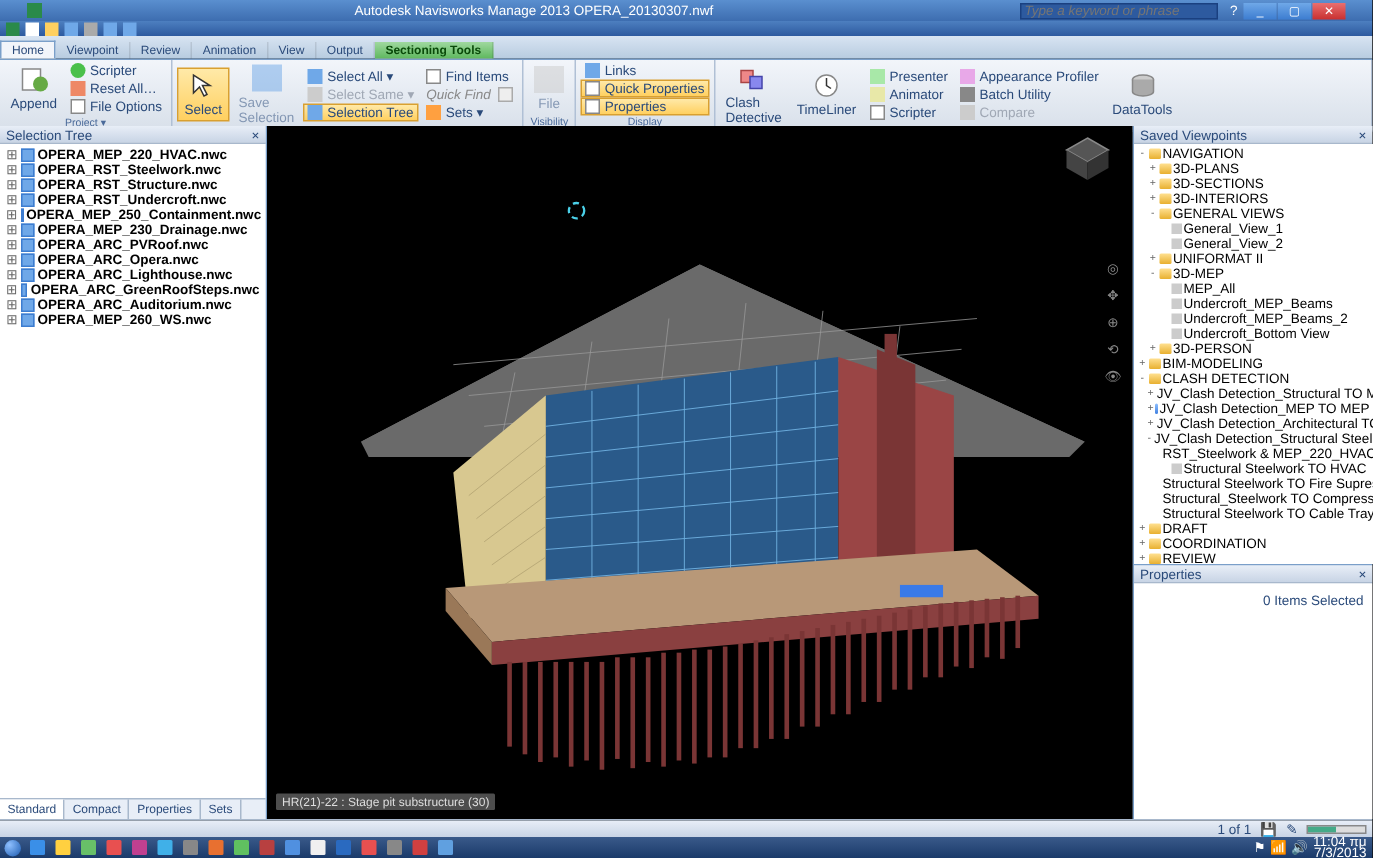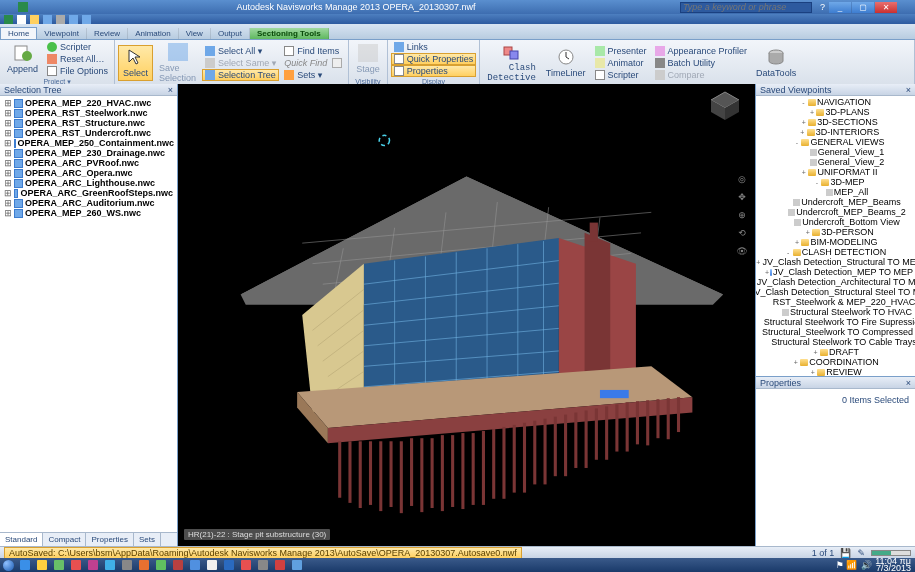--- a/index.html
+++ b/index.html
@@ -59,21 +59,21 @@
 .view3d svg { position: absolute; top: 0; left: 0; }
 .hover-label { position: absolute; bottom: 6px; left: 6px; background: rgba(90,90,90,0.85); color: #ddd; font-size: 8px; padding: 1px 4px; border-radius: 1px; }
 .nav-tools { position: absolute; top: 90px; right: 6px; display: flex; flex-direction: column; gap: 4px; }
 .nav-tool { width: 14px; height: 14px; color: #888; text-align: center; cursor: pointer; }
 .viewcube { position: absolute; top: 4px; right: 12px; width: 36px; height: 36px; }
 
 
 .panel-right { width: 160px; display: flex; flex-direction: column; background: #f2f5fa; border-left: 1px solid #7a9fc9; }
 .saved-vp { flex: 1; display: flex; flex-direction: column; min-height: 0; }
 .saved-tree { flex: 1; background: #fff; overflow: auto; padding: 1px; font-size: 7px; }
-.sv-item { display: flex; align-items: center; gap: 1px; padding: 0 1px; color: #000; white-space: nowrap; cursor: pointer; justify-content: center; }
+.sv-item { display: flex; align-items: center; gap: 1px; padding: 0 1px; color: #000; white-space: nowrap; cursor: pointer; }
 .sv-item .exp { width: 7px; text-align: center; color: #666; font-size: 7px; }
 .sv-folder { width: 8px; height: 7px; background: linear-gradient(#ffe090,#e8b030); border-radius: 1px; }
 .sv-folder.blue { background: linear-gradient(#8fc0ff,#4080e0); }
 .sv-cam { width: 7px; height: 7px; background: #ccc; }
 .ind1 { padding-left: 8px; } .ind2 { padding-left: 16px; }
 .props { height: 170px; border-top: 1px solid #7a9fc9; display: flex; flex-direction: column; }
 .props-body { flex: 1; background: #fff; display: flex; justify-content: flex-end; padding: 6px; font-size: 8px; color: #2a4a7a; }
 
 
 .statusbar { position: absolute; bottom: 14px; left: 0; right: 0; height: 12px; background: linear-gradient(#e8eef7,#c8d4e5); border-top: 1px solid #a8b8cc; display: flex; align-items: center; font-size: 7px; color: #2a4a7a; padding: 0 4px; }
@@ -194,21 +194,21 @@
           </div>
       </div>
     </div>
     <div class="ribbon-group-label">Select &amp; Search ▾</div>
   </div>
 
   <div class="ribbon-group">
     <div class="ribbon-group-body">
       <div class="rbtn-lg disabled" style="opacity:0.5;">
         <span class="ico" style="background:#ccc;"></span>
-        <span>Stage</span>
+        <span>File</span>
       </div>
     </div>
     <div class="ribbon-group-label">Visibility</div>
   </div>
 
   <div class="ribbon-group">
     <div class="ribbon-group-body">
       <div class="rstack">
         <div class="rbtn-sm">
             <span class="ico" style="background:#6fa8e8;"></span>
@@ -227,21 +227,21 @@
     <div class="ribbon-group-label">Display</div>
   </div>
 
   <div class="ribbon-group" style="flex:1;">
     <div class="ribbon-group-body">
       <div class="rbtn-lg">
         <span class="ico"><svg viewBox="0 0 20 18">
               <rect x="2" y="4" width="8" height="8" fill="#e88" stroke="#a44"></rect>
               <rect x="8" y="8" width="8" height="8" fill="#88e" stroke="#44a"></rect>
             </svg></span>
-        <span style="white-space:pre-line;text-align:right;font-family:Liberation Mono, monospace;">Clash
+        <span style="white-space:pre-line;text-align:left;">Clash
 Detective</span>
       </div>
       <div class="rbtn-lg">
         <span class="ico"><svg viewBox="0 0 20 18">
               <circle cx="10" cy="9" r="7" fill="#fff" stroke="#888"></circle>
               <path d="M10 4 V9 L13 11" stroke="#333" fill="none"></path>
             </svg></span>
         <span>TimeLiner</span>
       </div>
       <div class="rstack">
@@ -625,21 +625,20 @@
         <span class="x">×</span>
       </div>
       <div class="props-body">
         <span>0 Items Selected</span>
       </div>
     </div>
   </div>
 </div>
 
 <div class="statusbar">
-  <span class="status-autosave">AutoSaved: C:\Users\bsm\AppData\Roaming\Autodesk Navisworks Manage 2013\AutoSave\OPERA_20130307.Autosave0.nwf</span>
   <div class="status-right">
     <span>1 of 1</span>
     <span>💾</span>
     <span>✎</span>
     <span style="width:40px;height:6px;background:linear-gradient(90deg,#4a8 50%,#ddd 50%);border:1px solid #888;"></span>
   </div>
 </div>
 
 <div class="taskbar">
   <div class="start-orb">

